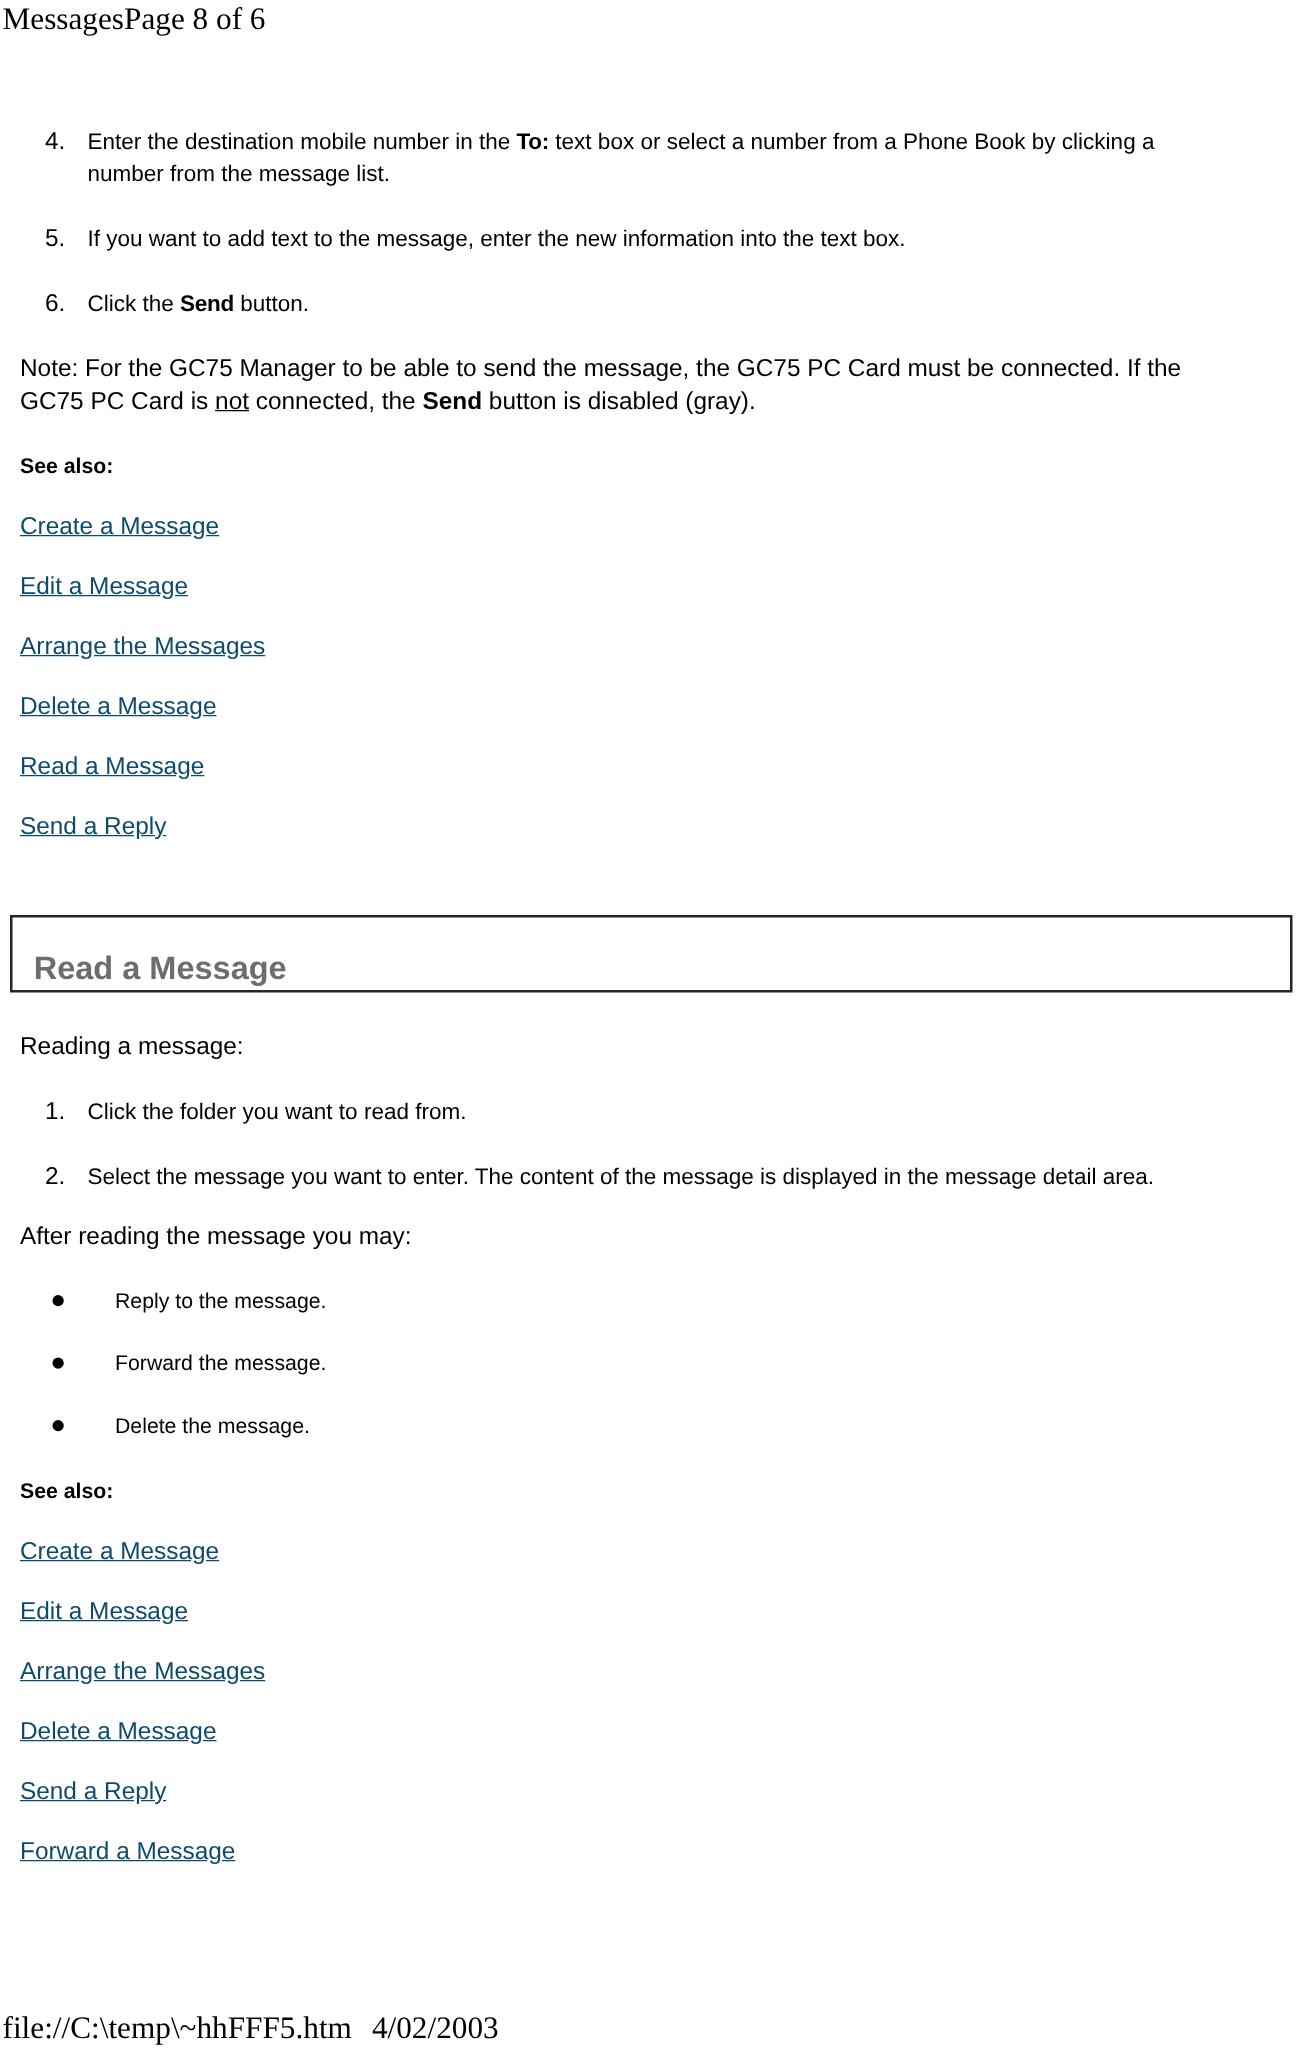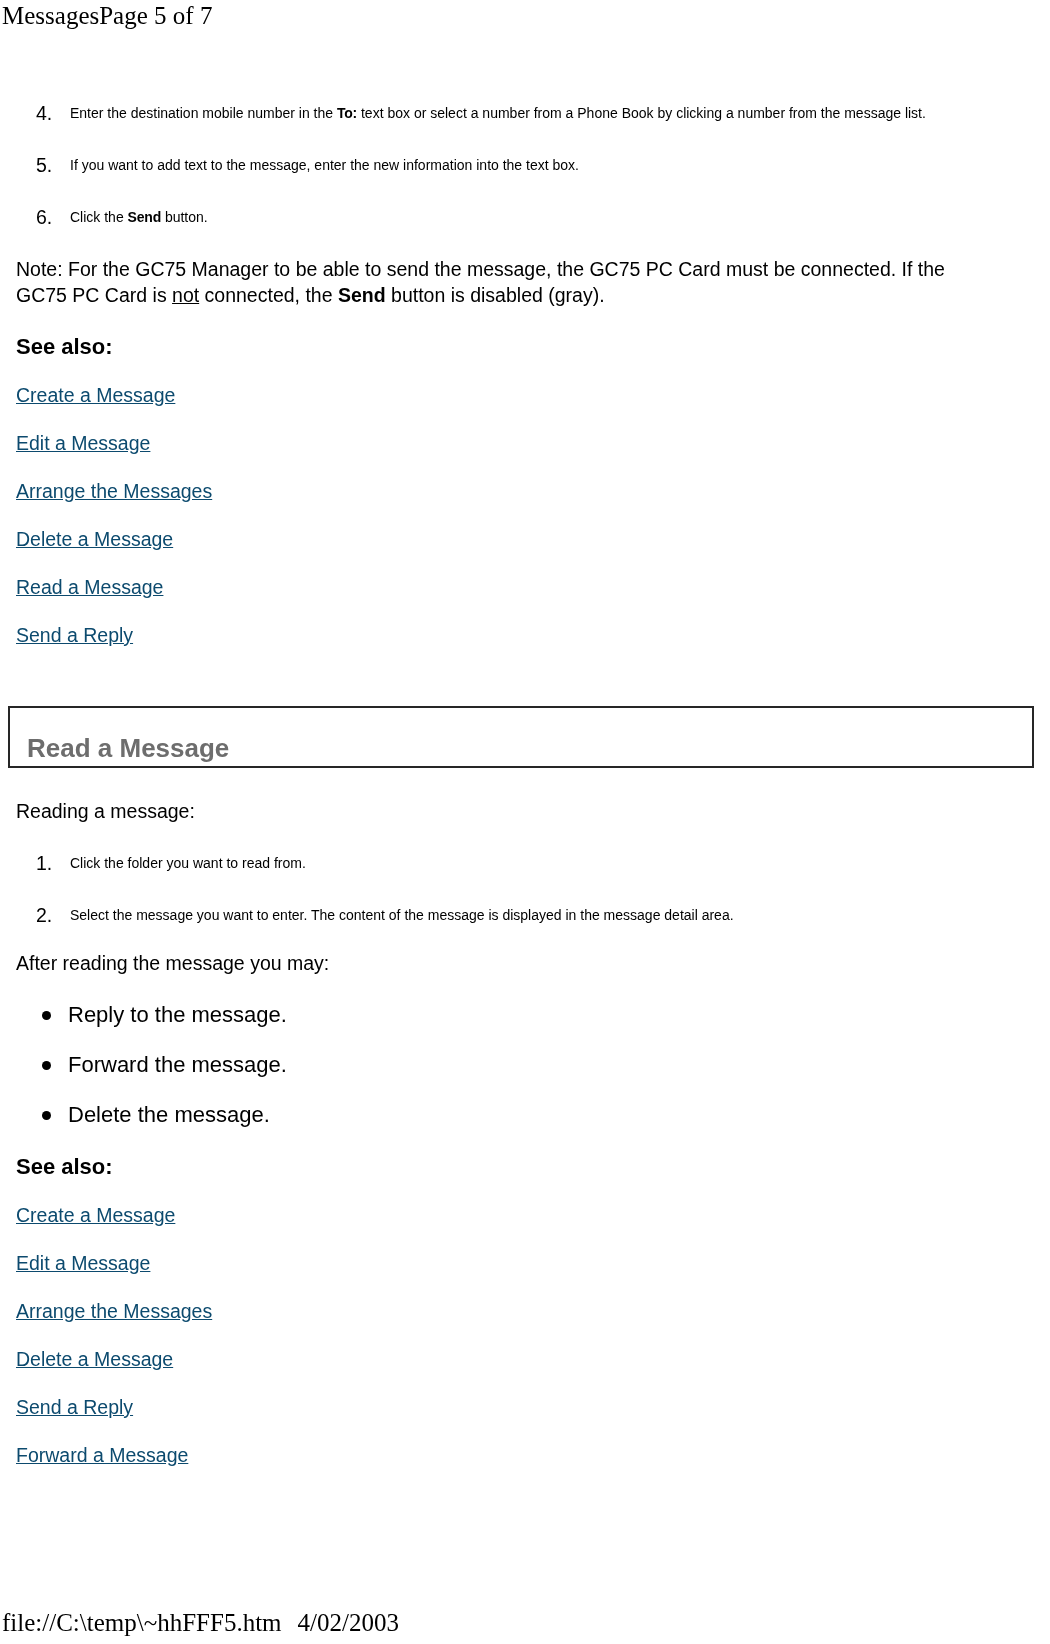--- a/index.html
+++ b/index.html
@@ -66,21 +66,21 @@
   .olist .row:last-child { margin-bottom: 0; }
   .olist .marker {
     width: 34px;
     min-width: 34px;
     margin-left: 36px;
     font-size: 19.5px;
     line-height: 26px;
     text-align: left;
   }
   .olist .item-text {
-    font-size: 14px;
+    font-size: 18px;
     line-height: 26px;
     flex: 1;
   }
 
   
   .ulist { margin: 0; padding: 0; }
   .ulist .row {
     display: flex;
     align-items: flex-start;
     padding: 0 72px 0 0;
@@ -97,30 +97,31 @@
   .ulist .bullet .disc {
     display: inline-block;
     width: 9px;
     height: 9px;
     border-radius: 50%;
     background: #000;
     vertical-align: middle;
     margin-top: -3px;
   }
   .ulist .item-text {
-    font-size: 22px;
+    font-size: 17px;
     line-height: 26px;
     flex: 1;
+    margin-left: 24px;
   }
 
   
   .see-also {
     margin: 0;
     padding: 0 0 0 16px;
-    font-size: 22px;
+    font-size: 17px;
     line-height: 26px;
     font-weight: bold;
     color: #000;
   }
 
   
   .link-list { margin: 0; padding: 0; }
   .link-row {
     padding: 0 0 0 16px;
     margin-bottom: 20px;
@@ -157,21 +158,21 @@
 
   b.inline-bold { font-weight: bold; }
   u.inline-underline { }
   .term-bold { font-weight: bold; letter-spacing: -0.2px; }
 </style>
 </head>
 <body>
 
 <div class="runner" id="page-header">
   <span class="left">Messages</span>
-  <span class="right">Page 5 of 7</span>
+  <span class="right">Page 8 of 6</span>
 </div>
 
 <div class="content">
 
   <div class="olist">
 
     <div class="row">
       <span class="marker">4.</span>
       <span class="item-text"><span>Enter the destination mobile number in the </span><span class="term-bold">To:</span><span> text box or select a number from a Phone Book by clicking a number from the message list.</span></span>
     </div>

